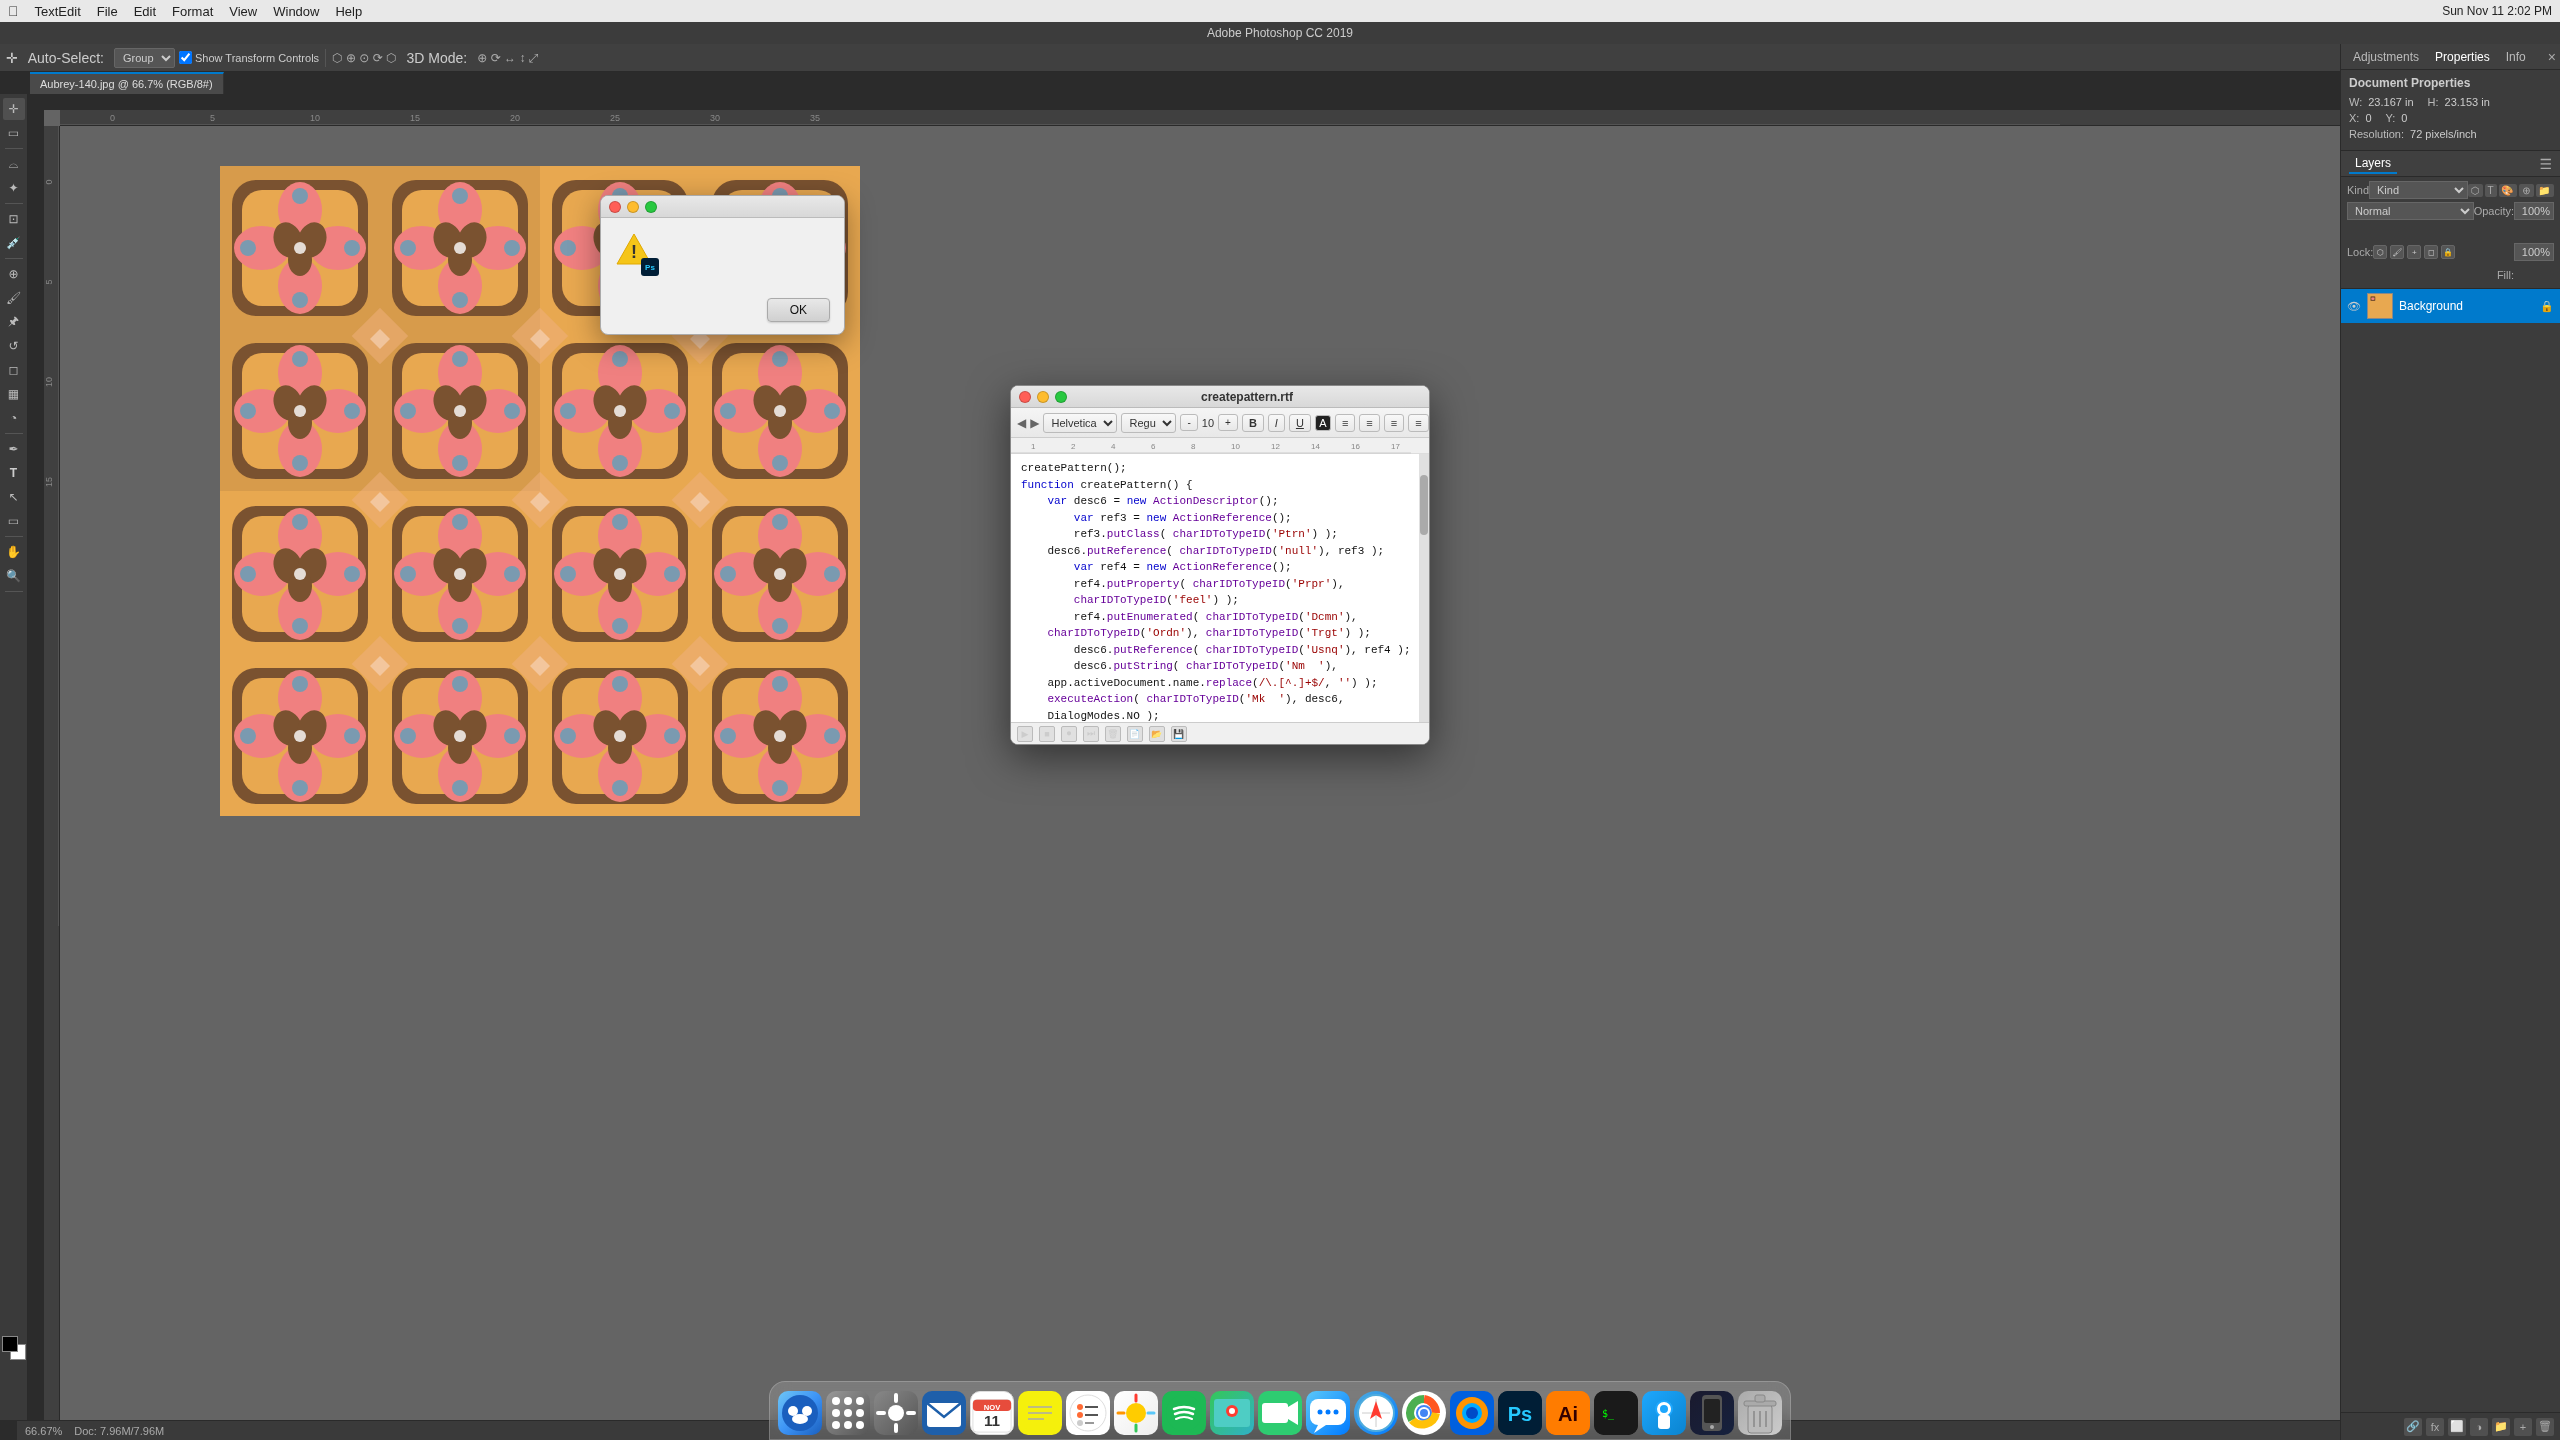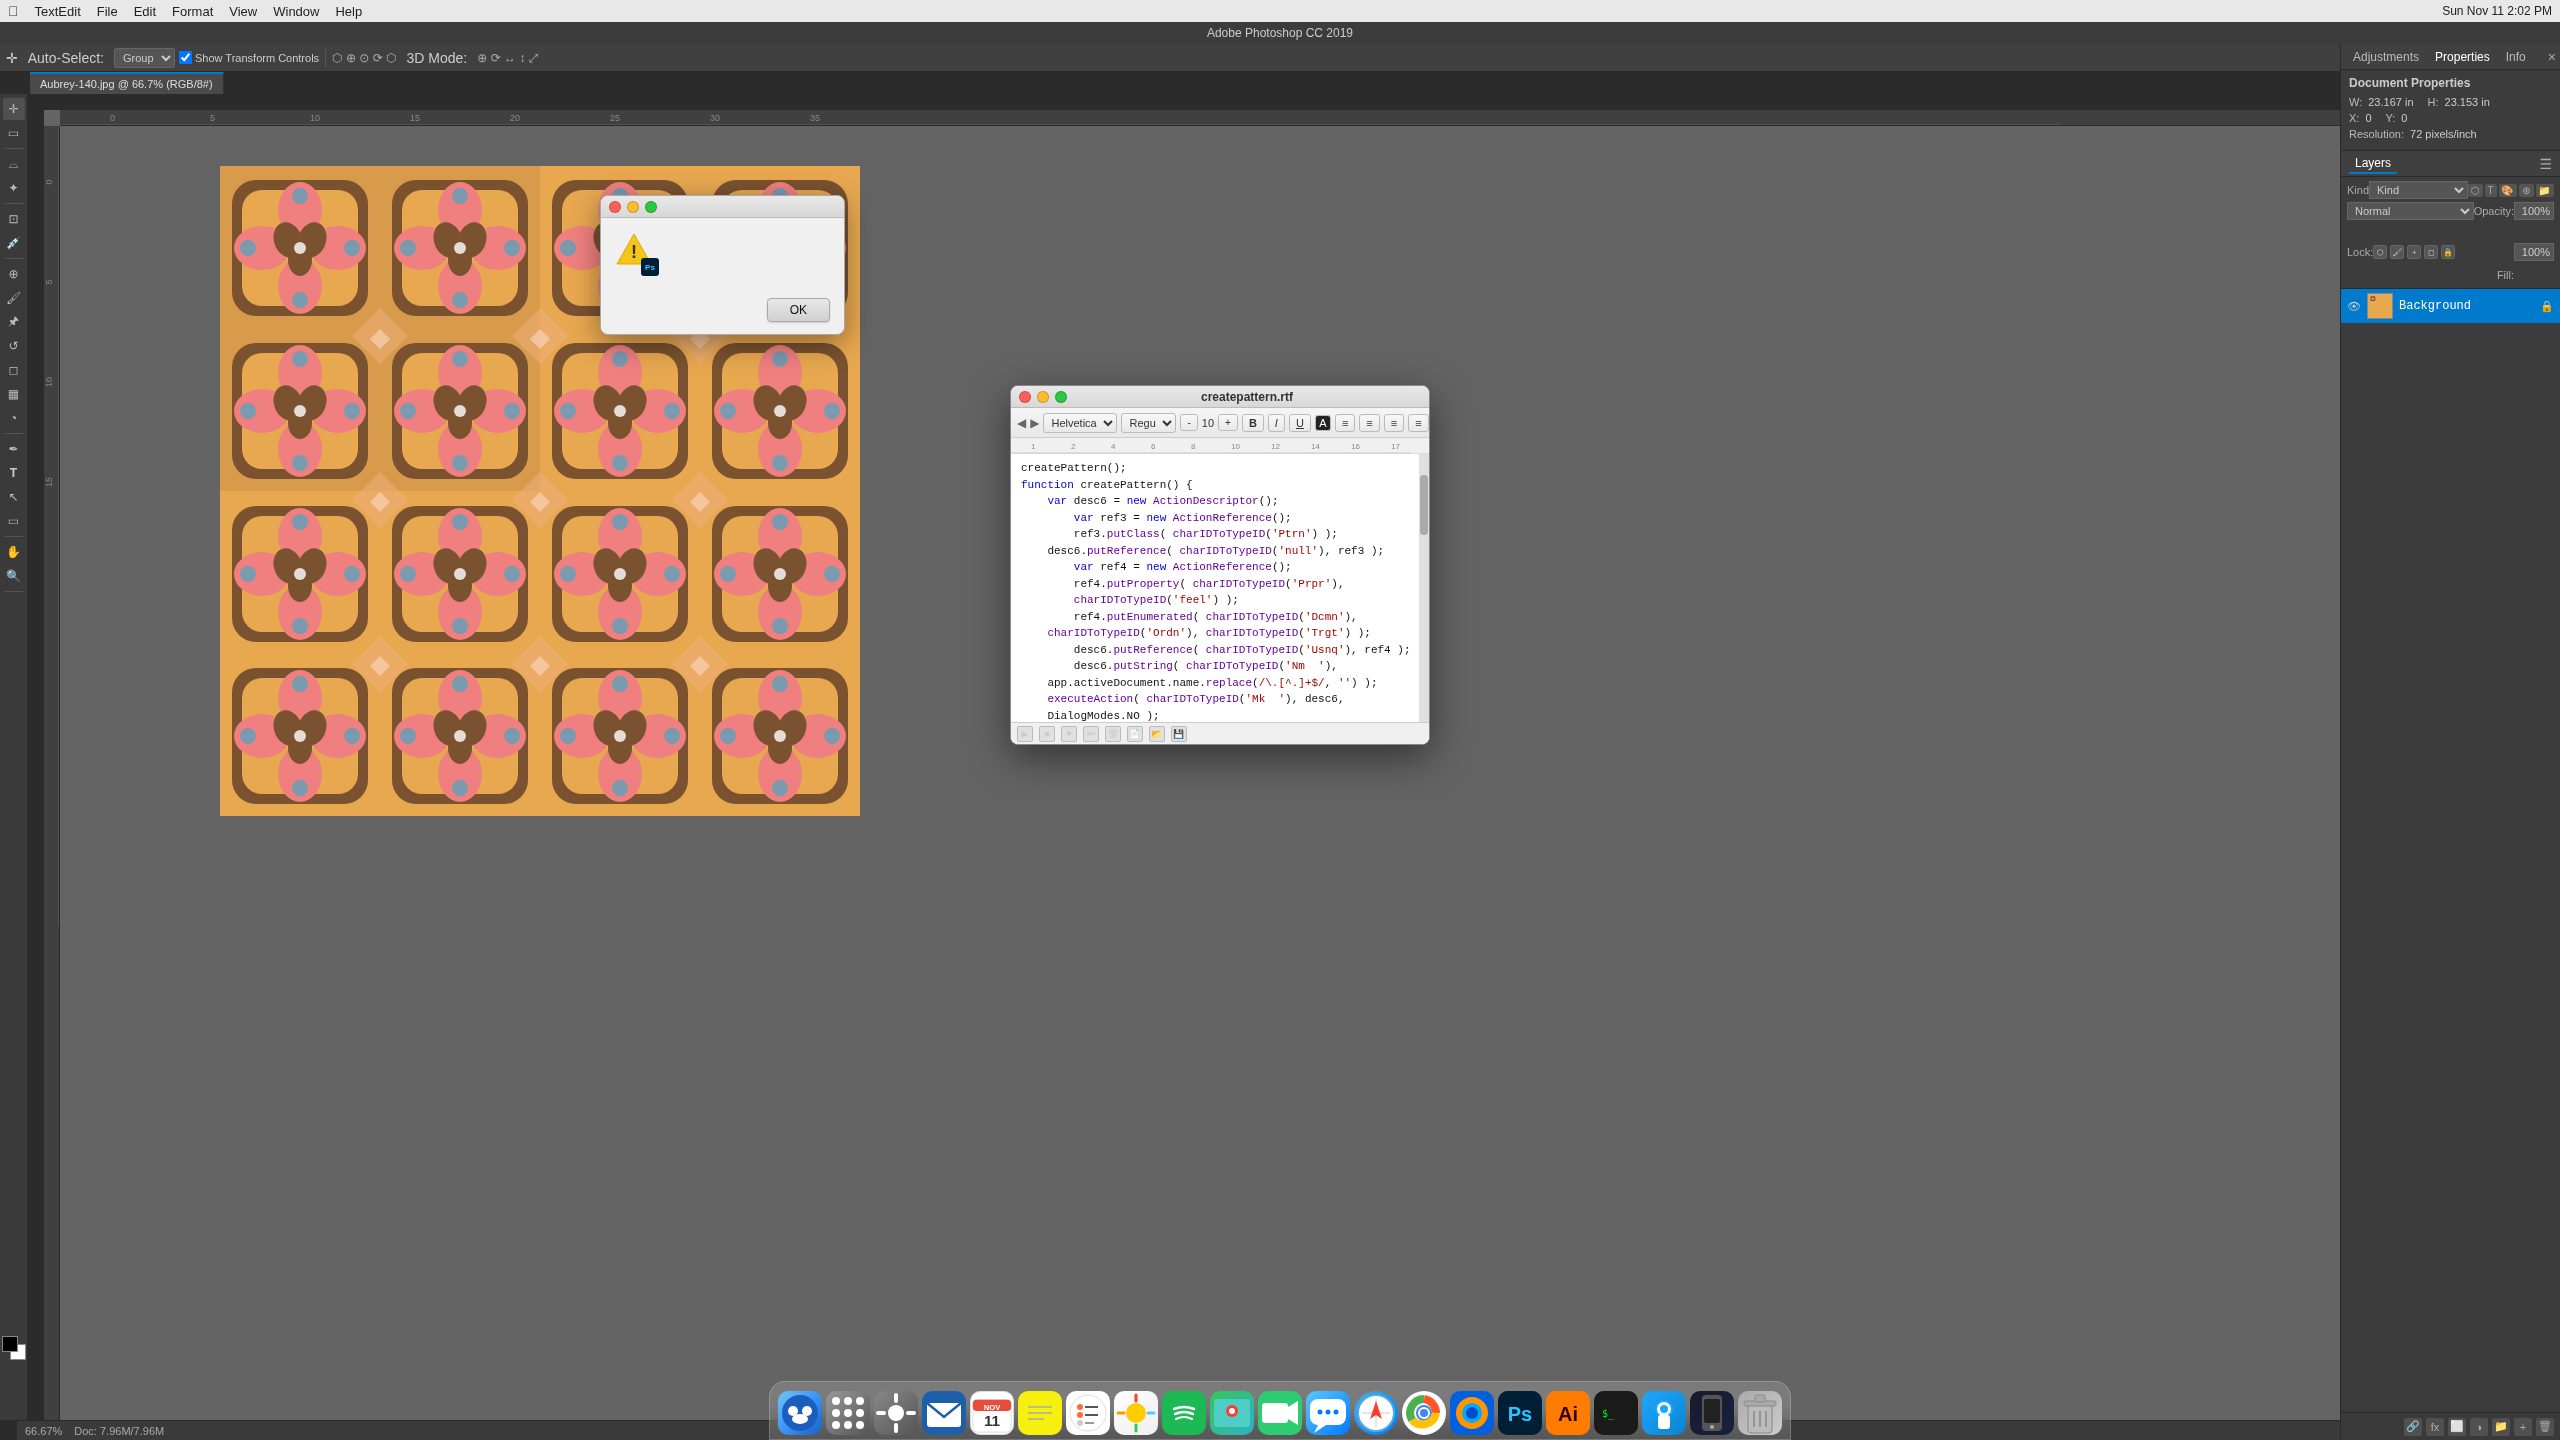--- a/index.html
+++ b/index.html
@@ -316,21 +316,20 @@
       height: 26px;
       border: 1px solid #888;
       background: #e8a850;
       overflow: hidden;
       flex-shrink: 0;
     }
     .layer-name {
       font-size: 12px;
       color: #fff;
       flex: 1;
-      font-family: Liberation Mono, monospace;
     }
     .layer-lock {
       font-size: 11px;
       color: #aaa;
     }
 
     
     .panel-footer {
       position: absolute;
       bottom: 0;

